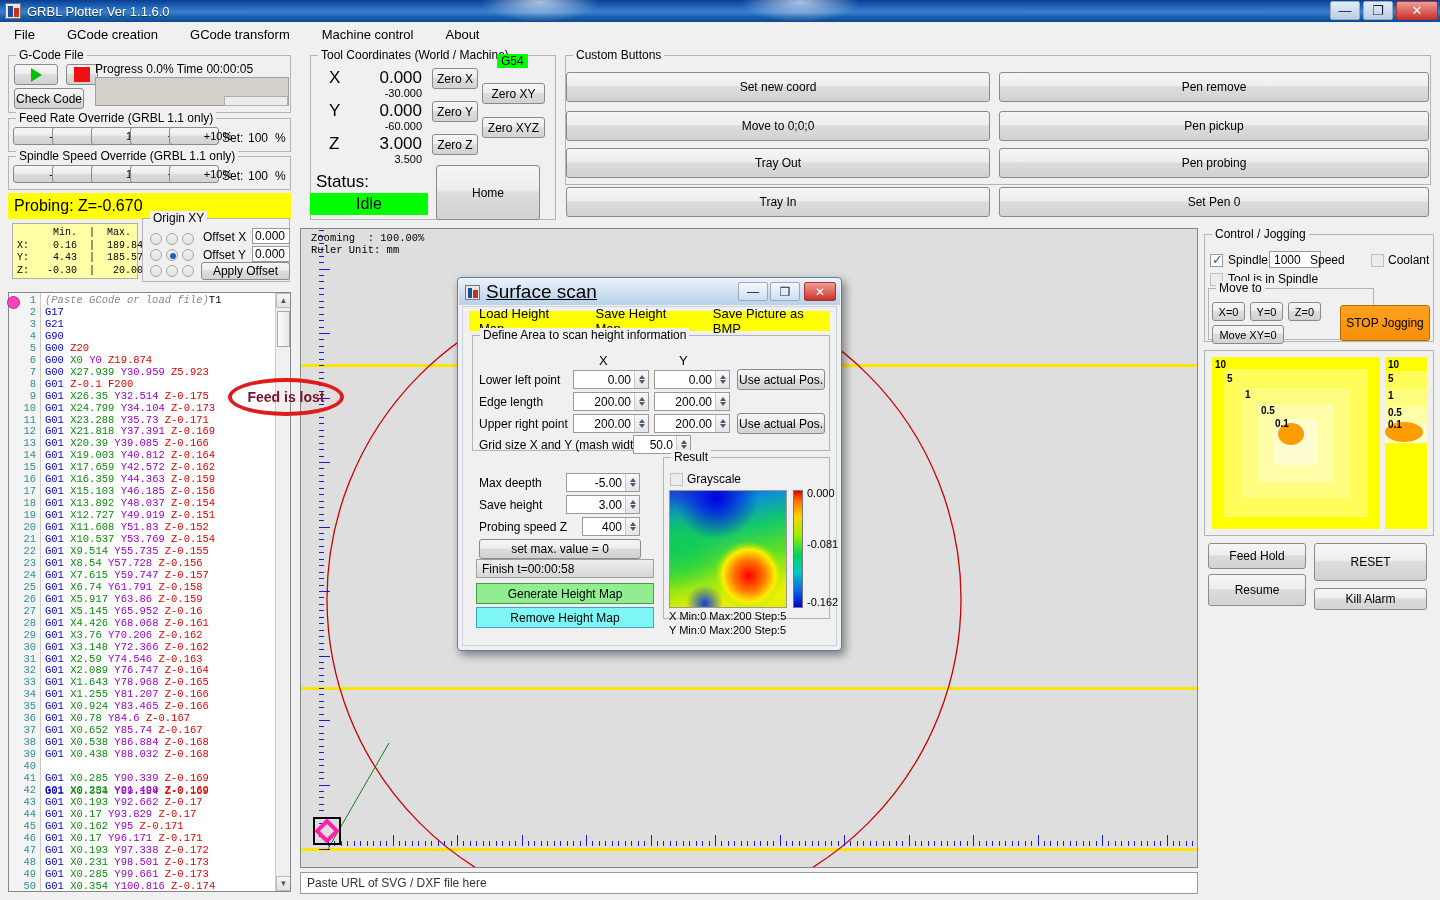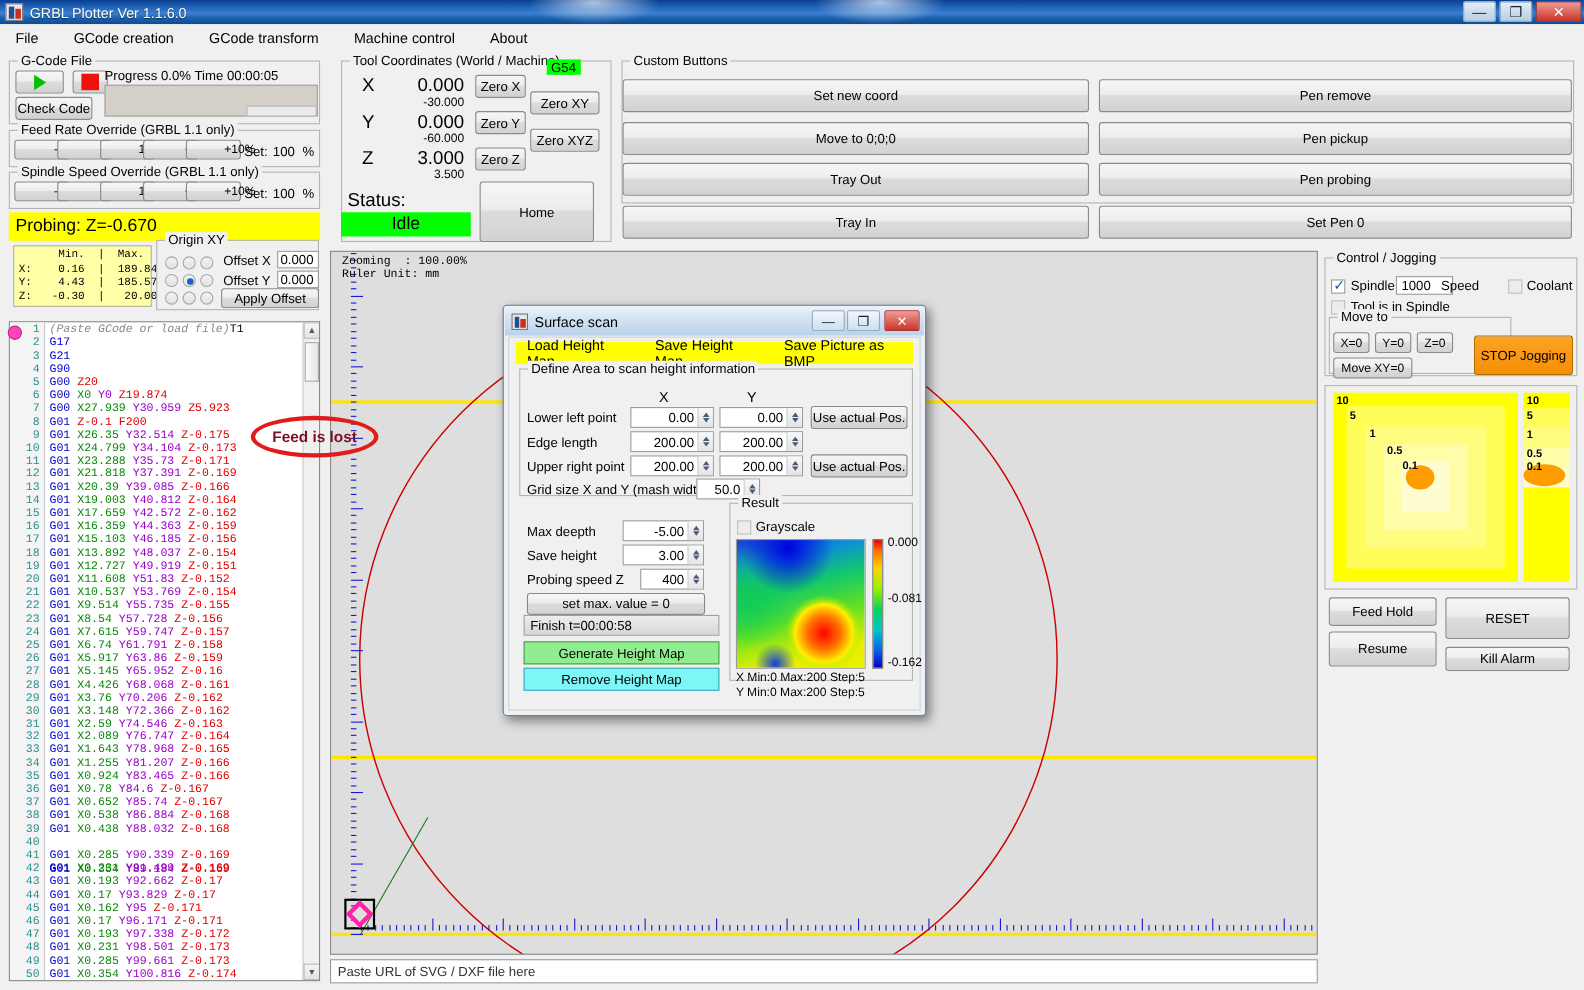--- a/index.html
+++ b/index.html
@@ -198,21 +198,21 @@
     box-shadow:3px 4px 10px rgba(0,0,0,.45); z-index:50;
   }
   #dlg-tb {
     position:absolute; left:1px; top:1px; right:1px; height:26px;
     background:linear-gradient(to bottom,#eaf2fb 0%, #cfe0f2 50%, #b9d2ea 100%);
     border-radius:3px 3px 0 0; display:flex; align-items:center;
   }
   #dlg-icon{ width:15px;height:15px;margin-left:6px;margin-right:6px;background:#e8e8e8;border:1px solid #777;position:relative;flex:none;}
   #dlg-icon::before{content:"";position:absolute;left:2px;top:2px;width:4px;height:10px;background:#1b4f9c;}
   #dlg-icon::after{content:"";position:absolute;left:7px;top:4px;width:5px;height:8px;background:#c8301d;}
-  #dlg-title { font-size:13px; }
+  #dlg-title { font-size:19px;text-decoration:underline; }
   .dwbtn { position:absolute; top:3px; width:30px;height:19px; border:1px solid #9ab; border-radius:2px;
            background:linear-gradient(to bottom,#f3f8fd,#ccdff1); display:flex;align-items:center;justify-content:center;font-size:12px;color:#123;}
   #dlg-body { position:absolute; left:4px; top:28px; right:4px; bottom:4px; background:#f0f0f0; border:1px solid #c8d4e0;}
   #dlg-menu { position:absolute; left:6px; top:4px; right:6px; height:20px; background:#ffff00;
               display:flex; align-items:center; gap:22px; padding-left:10px; font-size:13px;}
   #area-gb { position:absolute; left:9px; top:28px; width:358px; height:116px; border:1px solid #b4b4b4;}
   #probe-gb { position:absolute; left:9px; top:150px; width:186px; height:96px; border:1px solid #b4b4b4;}
   #result-gb{ position:absolute; left:200px; top:150px; width:167px; height:162px; border:1px solid #b4b4b4;}
   .dlbl { position:absolute; font-size:12px; }
   .spin { position:absolute; height:19px; background:#fff; border:1px solid #9a9a9a;

